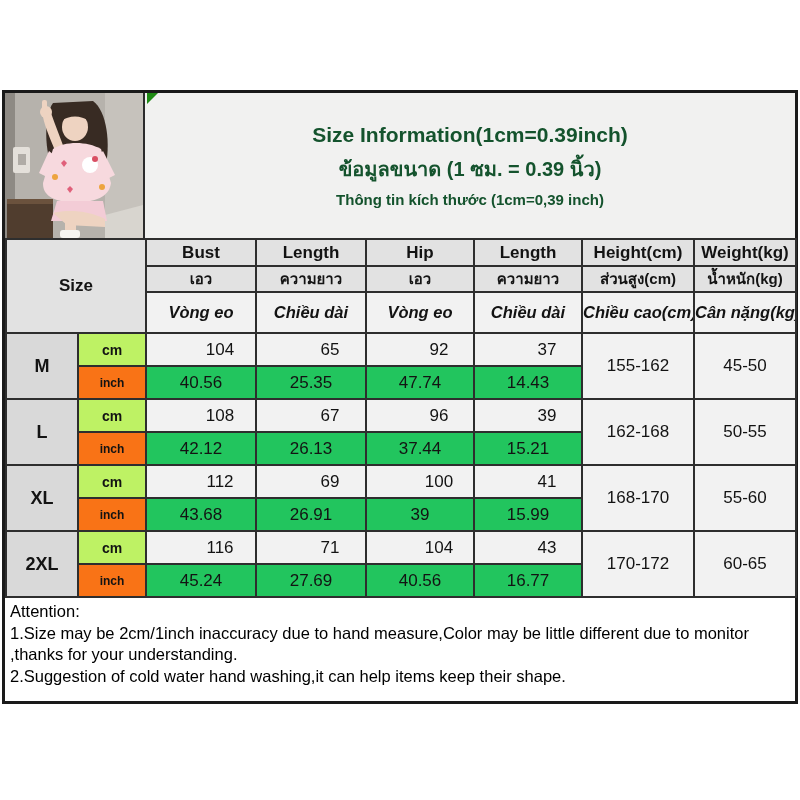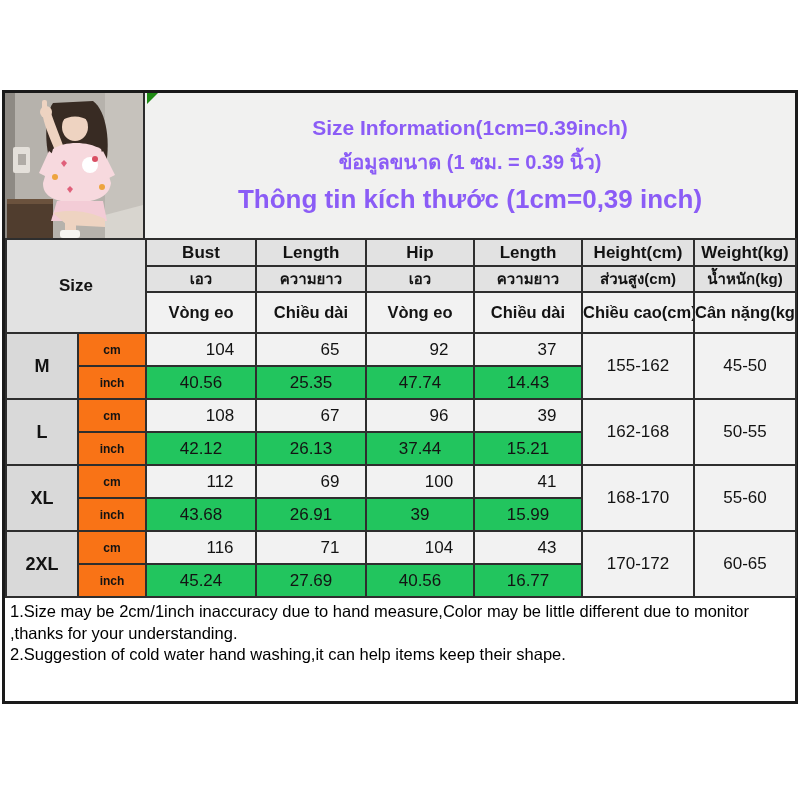--- a/index.html
+++ b/index.html
@@ -17,37 +17,37 @@
     width:140px;height:145px;flex:0 0 140px;position:relative;
     border-right:2px solid #2b2b2b;box-sizing:border-box;background:#b6b2ac;overflow:hidden;
   }
   .photo svg{display:block;}
   .green-corner{
     position:absolute;left:142px;top:0;width:0;height:0;
     border-top:11px solid #1e8a14;border-right:11px solid transparent;z-index:3;
   }
   .titles{
     flex:1;display:flex;flex-direction:column;align-items:center;justify-content:center;
-    gap:6px;text-align:center;font-weight:bold;color:#8b5cf6;
+    gap:6px;text-align:center;font-weight:bold;color:#14532d;
   }
   .t-en{font-size:21px;}
   .t-th{font-size:20px;}
-  .t-vi{font-size:26px;text-align:center;}
+  .t-vi{font-size:15px;text-align:center;}
   table.size-table{border-collapse:collapse;width:100%;table-layout:fixed;flex:0 0 auto;}
   .size-table th,.size-table td{
     border:2px solid #2e2e2e;text-align:center;vertical-align:middle;padding:0;
     color:#131313;overflow:hidden;white-space:nowrap;
   }
-  tr.h-en{height:27px;} tr.h-th{height:23px;} tr.h-vi{height:41px;} tr.r-body{height:33px;}
+  tr.h-en{height:27px;} tr.h-th{height:23px;} tr.h-vi{height:41px;font-style:italic;} tr.r-body{height:33px;}
   th.size-cell{background:#d9d9d9;font-size:30px;font-weight:bold;}
   tr.h-en th{background:#e2e2e2;font-size:17px;font-weight:bold;margin-top:35px;}
   tr.h-th th{background:#e2e2e2;font-size:15px;font-weight:bold;}
   tr.h-vi th{background:#f2f2f2;font-size:16.5px;font-weight:bold;}
   td.size-label{background:#d9d9d9;font-size:18px;font-weight:bold;}
-  td.unit-cm{background:#f97316;font-size:12px;font-weight:bold;}
+  td.unit-cm{background:#bef264;font-size:14px;font-weight:bold;}
   td.unit-inch{background:#f97316;font-size:12px;font-weight:bold;}
   td.val-cm{background:#f2f2f2;font-size:17px;padding-left:38px;}
   td.val-inch{background:#22c55e;font-size:17px;}
   td.range{background:#f2f2f2;font-size:17px;}
   .attention{
     flex:1;background:#ffffff;padding:3px 5px 0 5px;font-size:16.5px;line-height:21.5px;color:#000;
   }
 </style>
 </head>
 <body>
@@ -198,17 +198,18 @@
           <td class="unit-inch">inch</td>
           <td class="val-inch">45.24</td>
           <td class="val-inch">27.69</td>
           <td class="val-inch">40.56</td>
           <td class="val-inch">16.77</td>
         </tr>
       </tbody>
   </table>
 
   <div class="attention">
+    <div>Attention:</div>
     <div>1.Size may be 2cm/1inch inaccuracy due to hand measure,Color may be little different due to monitor ,thanks for your understanding.</div>
     <div>2.Suggestion of cold water hand washing,it can help items keep their shape.</div>
   </div>
 
 </div>
 
 </body></html>

